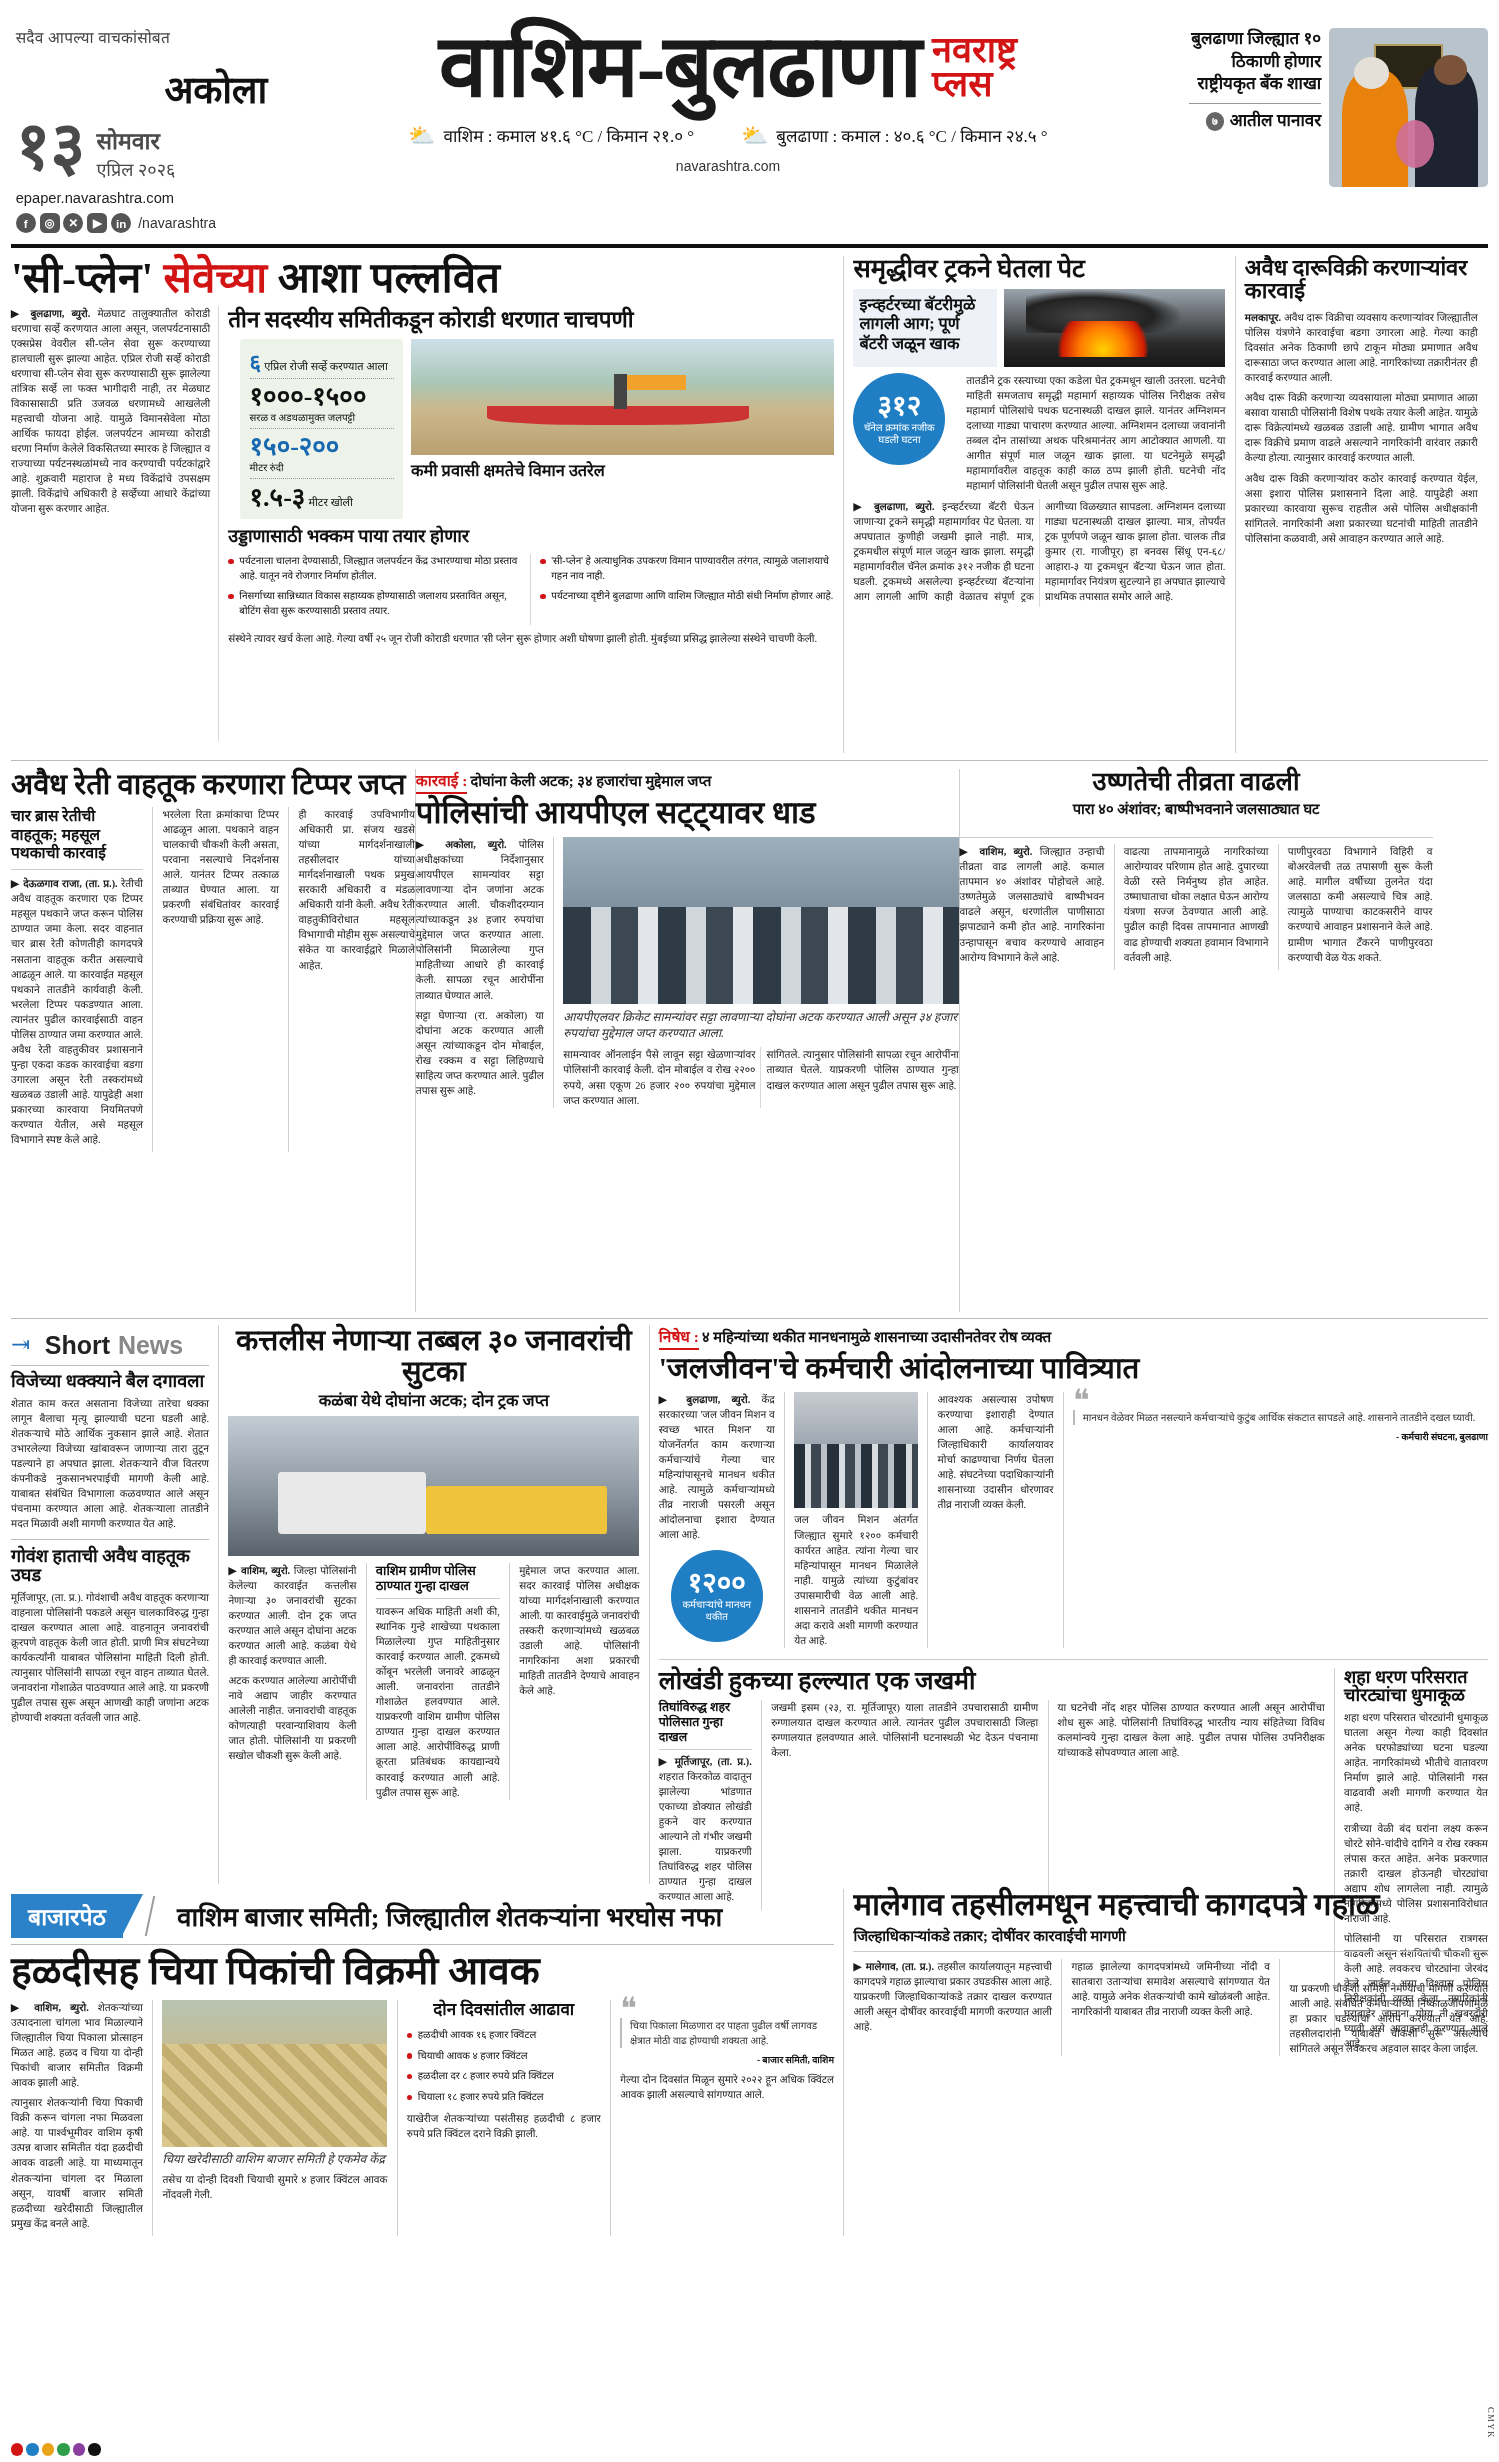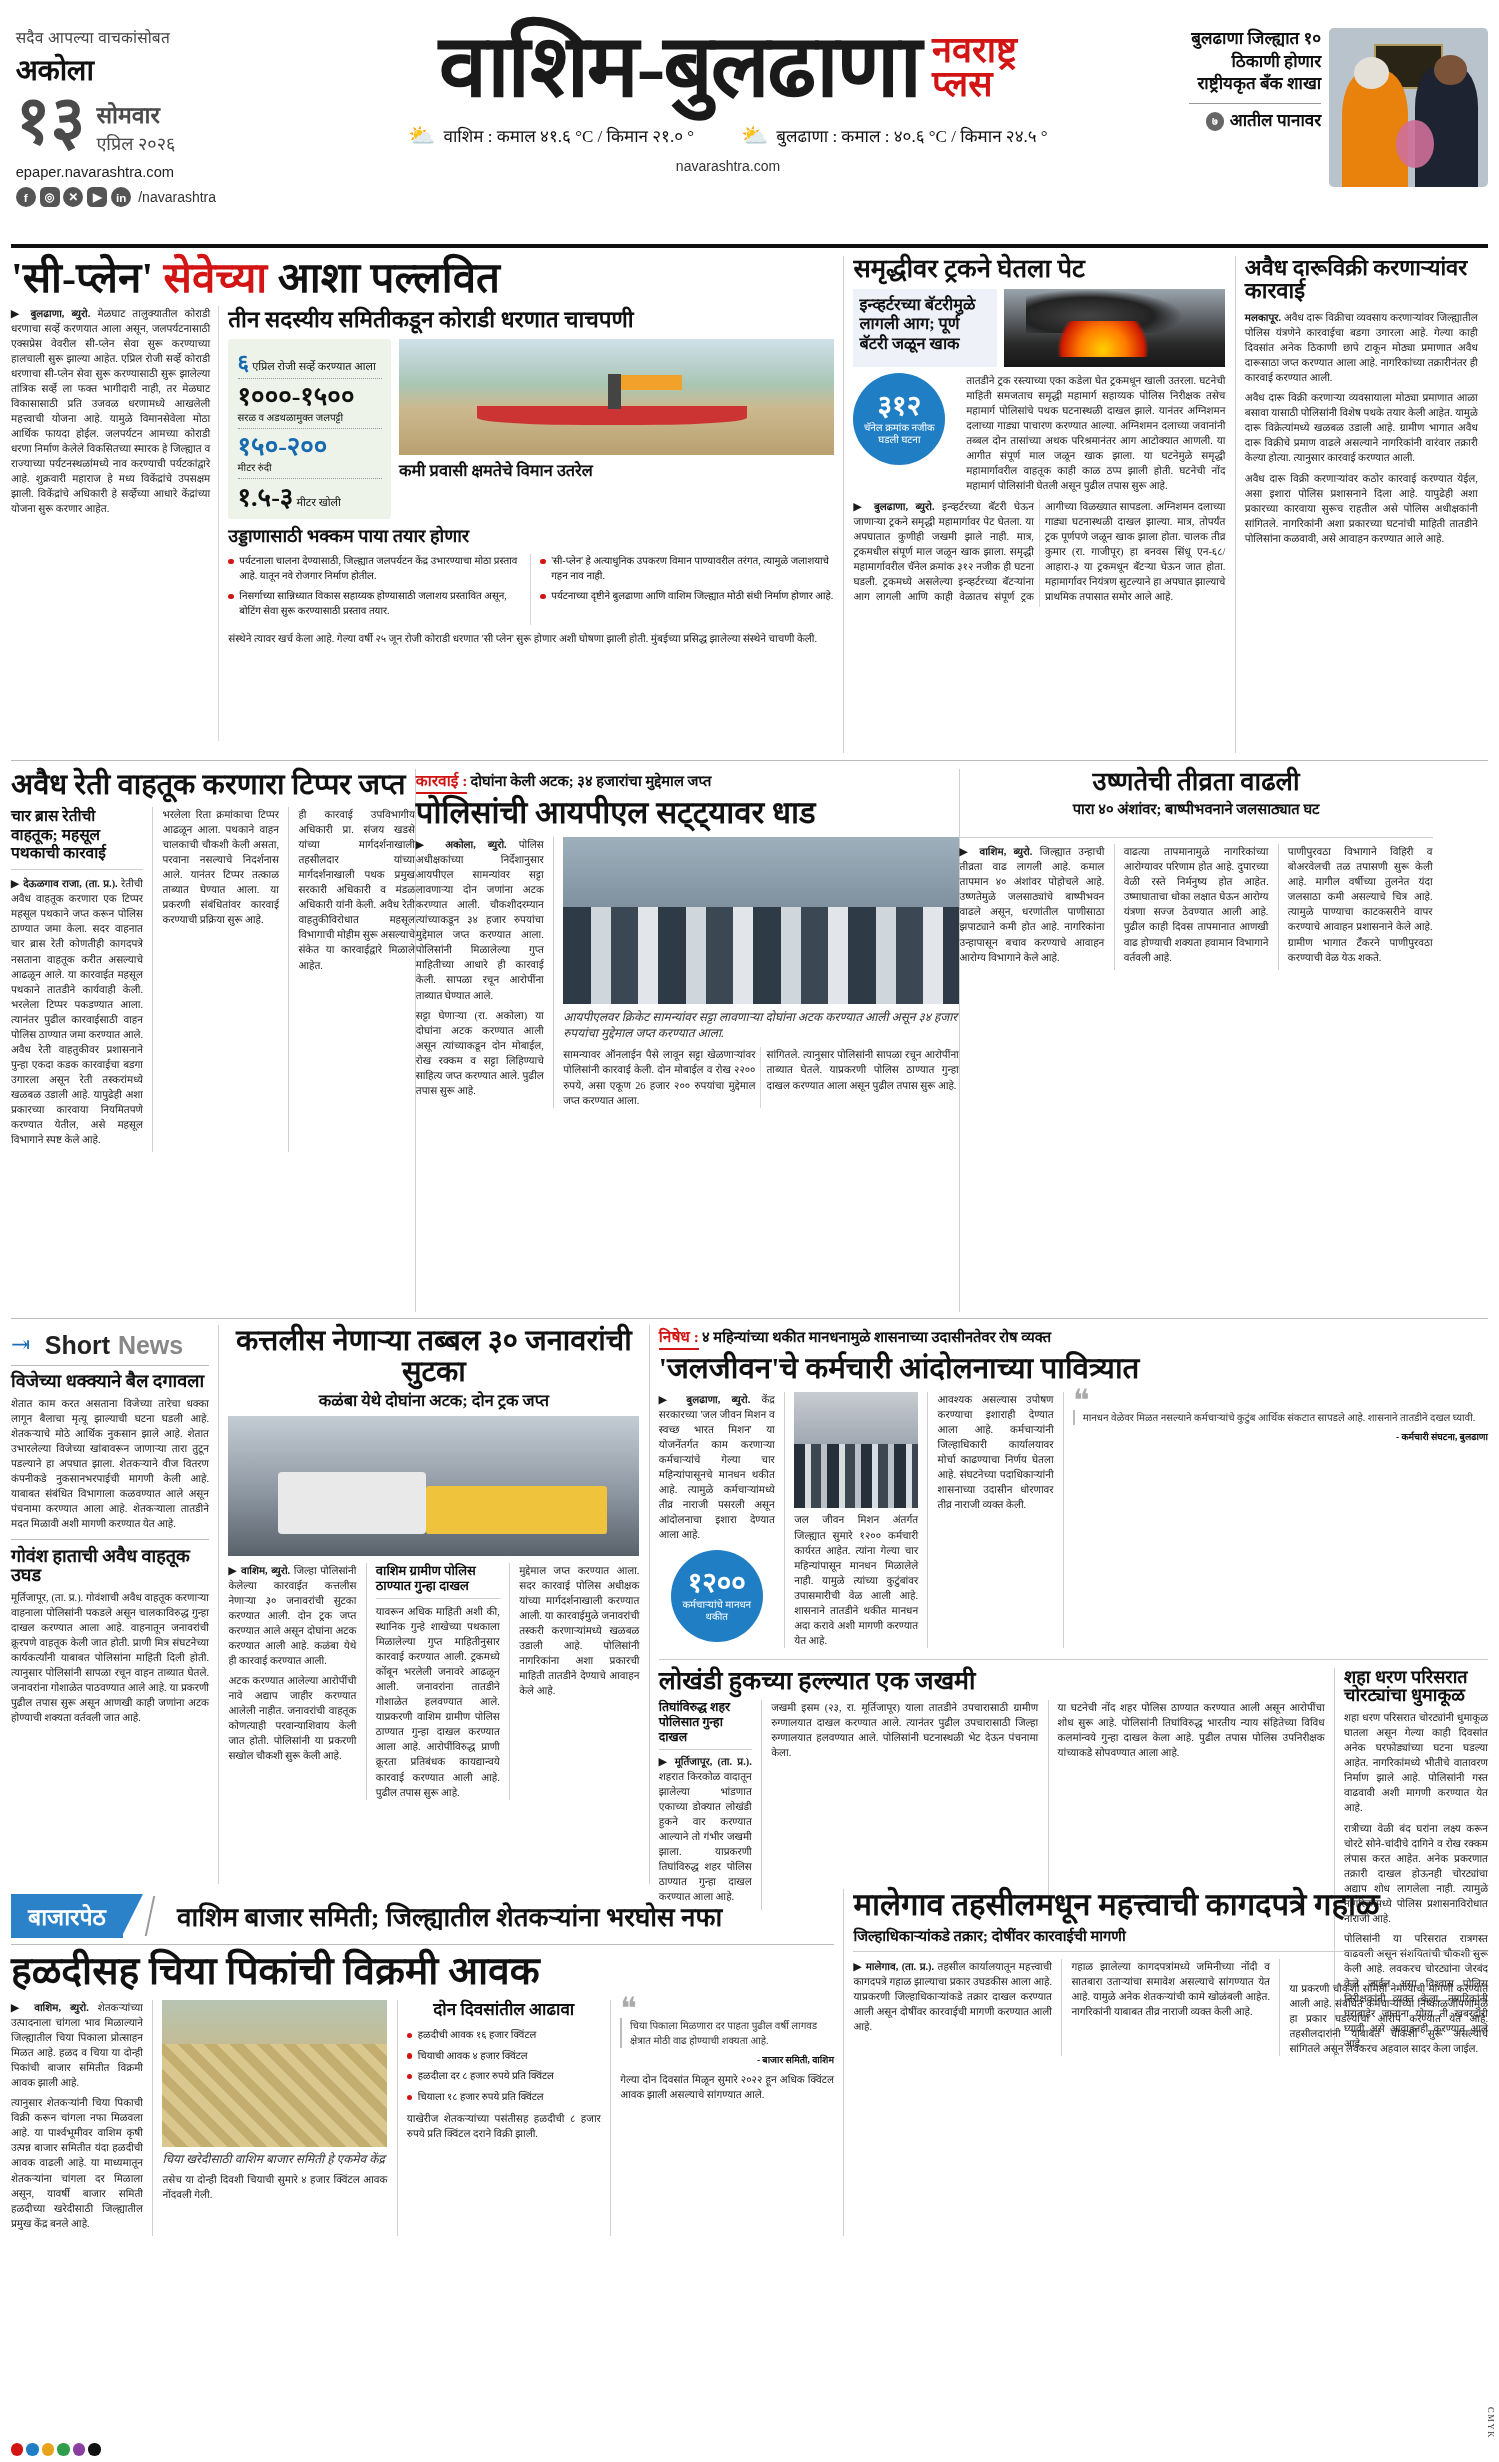--- a/index.html
+++ b/index.html
@@ -11,21 +11,21 @@
     color: #111;
     position: relative;
     overflow: hidden;
   }
   .page { width:1499px; height:2462px; padding: 6.2px 11px 0 11px; position:relative; }
 
   
   .masthead { display:flex; align-items:flex-start; height:233px; position:relative; }
   .mh-left { width:256px; padding-top:20px; padding-left:4.7px; }
   .tagline { font-size:15.5px; color:#444; letter-spacing:0.2px; font-family:"Liberation Sans",sans-serif;}
-  .city { font-size:29px; font-weight:bold; margin-top:1px; letter-spacing:-0.4px; }
+  .city { font-size:38px; font-weight:bold; margin-top:14px; letter-spacing:-0.4px;text-align:right; }
   .dateline { display:flex; align-items:flex-start; gap:11px; margin-top:1.6px;}
   .bigdate { font-size:67px; font-weight:bold; color:#4a4a4a; line-height:.9; font-family:"Liberation Serif",serif;}
   .dayblock { padding-top:7.8px; }
   .dayname { font-size:23px; font-weight:bold; color:#4a4a4a; }
   .monthyear { font-size:18px; color:#4a4a4a; margin-top:1.6px; }
   .epaper { font-size:14.7px; color:#222; margin-top:9.3px; font-family:"Liberation Sans",sans-serif;}
   .socialrow { display:flex; align-items:center; gap:3.9px; margin-top:7px; }
   .sicon { width:20px; height:20px; border-radius:50%; background:#555; color:#fff; font-size:11.6px;
            display:flex; align-items:center; justify-content:center; font-family:"Liberation Sans",sans-serif; font-weight:bold;}
   .sicon.sq { border-radius:5.4px; }
@@ -86,21 +86,21 @@
   .photo.office { background:linear-gradient(180deg,#c8ccd2 0%,#9aa3ad 50%,#6d757e 100%);}
   .photo.office::after { content:""; position:absolute; left:0; bottom:0; width:100%; height:55%;
      background:repeating-linear-gradient(90deg,#26303a 0 9%, #d8dde2 9% 14%, #3c4752 14% 22%, #b9c0c7 22% 27%);}
   .photo.truck { background:linear-gradient(180deg,#c4ccd4 0%,#8d97a1 55%,#59626b 100%);}
   .photo.truck .cab { position:absolute; left:12%; bottom:16%; width:36%; height:44%; background:#e9e9e9; border-radius:3.9px;}
   .photo.truck .bed { position:absolute; right:8%; bottom:16%; width:44%; height:34%; background:#f0c33c; border-radius:3.1px;}
   .photo.market { background:linear-gradient(180deg,#b7c4b2 0%,#c9b989 45%,#a59264 100%);}
   .photo.market::after { content:""; position:absolute; left:0; bottom:0; width:100%; height:70%;
      background:repeating-linear-gradient(45deg,#d9c78e 0 9.3px,#c3ae70 9.3px 18.6px);}
 
-  .infobox { background:#eef3e9; border-radius:3.1px; padding:7.8px 9.3px; }
+  .infobox { background:#eef3e9; border-radius:3.1px; padding:7.8px 9.3px;margin-left:12px; }
   .infoline { border-bottom:0.8px dotted #999; padding:3.9px 0; }
   .bignum { font-size:26px; font-weight:bold; color:#111; line-height:1.05;}
   .bignum.b { color:#1769b0;}
   .bulletbox { font-size:10px; line-height:1.45;}
   .bulletbox li { list-style:none; position:relative; padding-left:11px; margin-bottom:6.2px;}
   .bulletbox li:before { content:""; position:absolute; left:0; top:4.7px; width:5.4px;height:5.4px;
      background:#d31414; border-radius:50%;}
 
   .circbadge { width:92px;height:92px;border-radius:50%;background:#1f7ec4;color:#fff;
      display:flex; flex-direction:column; align-items:center; justify-content:center; text-align:center;}

